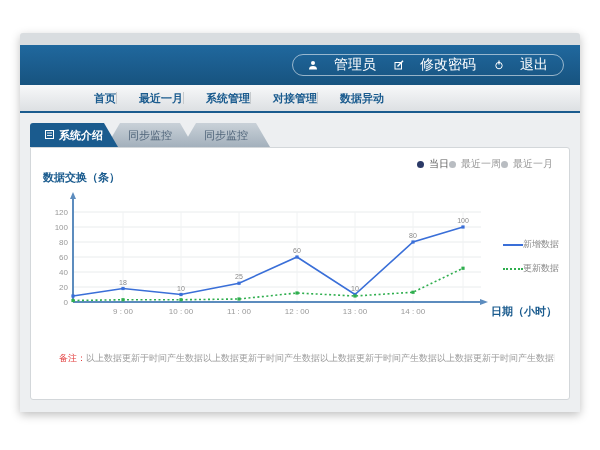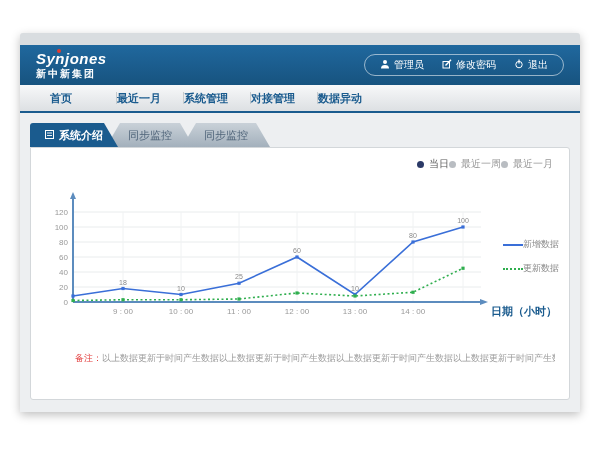--- a/index.html
+++ b/index.html
@@ -10,25 +10,25 @@
   .topstrip{height:12px;background:#d9dde0;border-radius:3px 3px 0 0;}
   
   .header{height:40px;background:linear-gradient(#20689e,#17537f);display:flex;align-items:center;padding:0 0 0 16px;}
   .logo{position:relative;color:#fff;line-height:1.1;}
   .logo-brand{font-size:15px;font-weight:bold;font-style:italic;letter-spacing:.5px;display:block;}
   .logo-company{font-size:10px;font-weight:bold;letter-spacing:2px;display:block;}
   .logo-dot{position:absolute;left:21px;top:-2px;width:4px;height:4px;border-radius:50%;background:#e23c31;}
   .app-title{color:#fff;font-size:15px;margin-left:20px;letter-spacing:2px;}
   .user-pill{margin-left:auto;margin-right:16px;display:flex;align-items:center;
              border:1px solid rgba(255,255,255,.55);border-radius:11px;height:20px;padding:0 6px;}
-  .user-item{display:flex;align-items:center;gap:4px;color:#fff;font-size:10px;padding:0 9px;cursor:pointer;}
+  .user-item{display:flex;align-items:center;gap:16px;color:#fff;font-size:14px;padding:0 9px;cursor:pointer;}
   
   .nav{height:26px;background:linear-gradient(#f7f8f9,#dde0e3);border-bottom:2px solid #1a5b8e;
        display:flex;align-items:center;padding-left:30px;}
-  .nav-item{width:66px;text-align:left;font-size:11px;font-weight:bold;color:#1a5b8e;cursor:pointer;}
+  .nav-item{width:66px;text-align:right;font-size:11px;font-weight:bold;color:#1a5b8e;cursor:pointer;}
   .nav-sep{width:1px;height:12px;background:#c6cacd;}
   
   .content{position:relative;height:299px;background:#edeff1;}
   .tabs{position:absolute;left:10px;top:10px;height:24px;display:flex;}
   .tab{font-size:11px;display:flex;align-items:center;justify-content:center;cursor:pointer;}
   .tab.active{width:88px;background:#1a5b8e;color:#fff;font-weight:bold;gap:5px;z-index:3;
               clip-path:polygon(0 0,74px 0,88px 24px,0 24px);border-radius:3px 0 0 0;}
   .tab.inactive{width:88px;margin-left:-12px;background:linear-gradient(#c9d1d8,#a3b0bc);color:#50657a;
                 clip-path:polygon(14px 0,74px 0,88px 24px,0 24px);}
   .tab.in1{z-index:2;} .tab.in2{z-index:1;}
@@ -41,35 +41,30 @@
   .dot{width:7px;height:7px;border-radius:50%;background:#b9bdc2;}
   .selected .dot{background:#2b3a67;}
   .y-title{position:absolute;left:12px;top:22px;font-size:11px;font-weight:bold;color:#1a5b8e;}
   .chart{position:absolute;left:10px;top:40px;width:500px;height:140px;}
   .x-label{position:absolute;left:460px;top:156px;font-size:11px;font-weight:bold;color:#1a5b8e;}
   .legend{position:absolute;left:472px;top:90px;display:flex;flex-direction:column;gap:11px;}
   .legend-item{display:flex;align-items:center;gap:0;font-size:9px;color:#888;}
   .legend-swatch{width:20px;height:0;border-top:2px solid #888;}
   .note{position:absolute;left:28px;top:204px;right:14px;font-size:9px;color:#9b9b9b;
         white-space:nowrap;overflow:hidden;}
-  .note-label{color:#e23b3b;margin-left:16px;}
+  .note-label{color:#e23b3b;}
   svg text{font-family:"Liberation Sans","DejaVu Sans",sans-serif;}
 </style>
 </head>
 <body>
 
 <div class="window">
   <div class="topstrip"></div>
 
   <div class="header">
-    <div class="logo">
-      <span class="logo-dot"></span>
-      <span class="logo-brand">Synjones</span>
-      <span class="logo-company">新中新集团</span>
-    </div>
     <div class="user-pill">
       <div class="user-item">
         <span>
           <svg width="10" height="10" viewBox="0 0 10 10">
               <circle cx="5" cy="3" r="2" fill="#fff"></circle>
               <path d="M1 9.5 a4 3.4 0 0 1 8 0 Z" fill="#fff"></path>
             </svg>
         </span>
         <span>管理员</span>
       </div>
@@ -135,20 +130,21 @@
         <div class="range-item">
           <span class="dot"></span>
           <span>最近一周</span>
         </div>
         <div class="range-item">
           <span class="dot"></span>
           <span>最近一月</span>
         </div>
       </div>
 
+      <div class="y-title">数据交换（条）</div>
 
       <div class="chart">
         <svg id="chart-svg" width="500" height="140" viewBox="0 0 500 140">
             <line x1="32" y1="99" x2="440" y2="99" stroke="#e9eced" stroke-width="1"></line>
             <line x1="32" y1="84" x2="440" y2="84" stroke="#e9eced" stroke-width="1"></line>
             <line x1="32" y1="69" x2="440" y2="69" stroke="#e9eced" stroke-width="1"></line>
             <line x1="32" y1="54" x2="440" y2="54" stroke="#e9eced" stroke-width="1"></line>
             <line x1="32" y1="39" x2="440" y2="39" stroke="#e9eced" stroke-width="1"></line>
             <line x1="32" y1="24" x2="440" y2="24" stroke="#e9eced" stroke-width="1"></line>
             <line x1="82" y1="24" x2="82" y2="114" stroke="#f0f2f3" stroke-width="1"></line>

